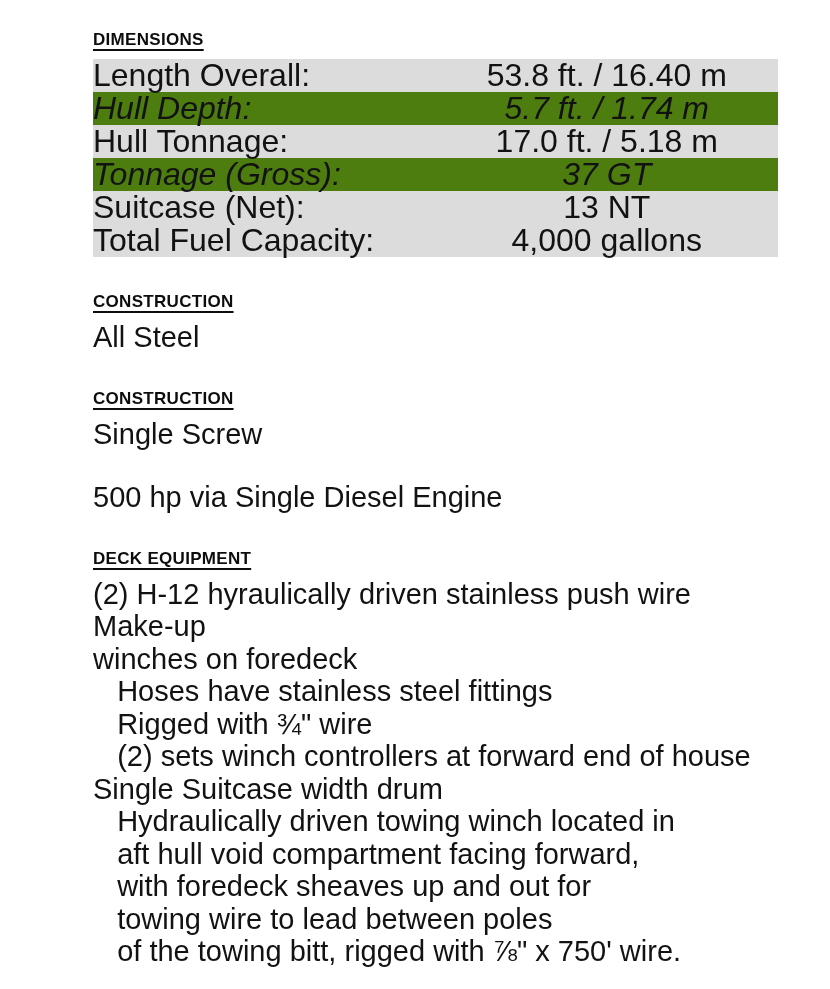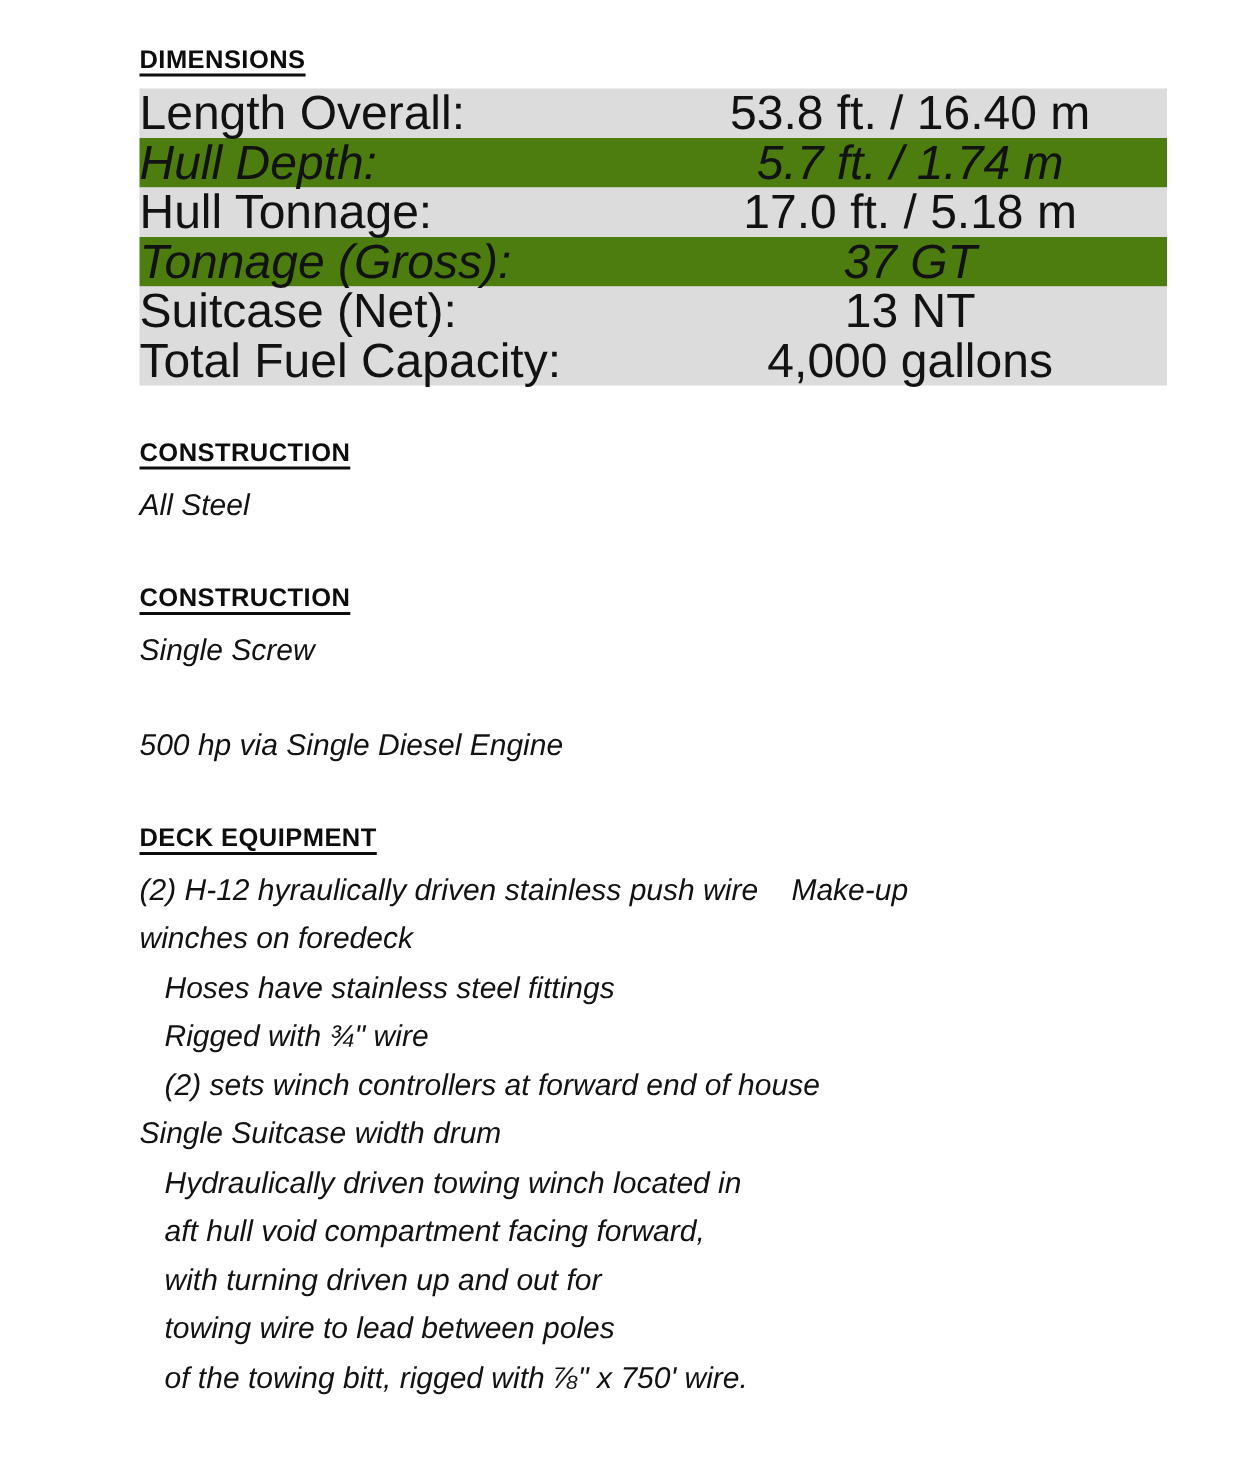--- a/index.html
+++ b/index.html
@@ -48,24 +48,23 @@
   td.value-cell {
     width: 50%;
     text-align: center;
   }
   tr.row-dark  { background: #dcdcdc; }
   tr.row-light { background: #4d7c0f; font-style: italic; }
   .text-section {
     margin-top: 31px;
   }
   .body-line {
-    font-size: 20px;
+    font-size: 29px;
     line-height: 32.5px;
     white-space: pre-wrap;
-    font-style: italic;
   }
 </style>
 </head>
 <body>
 
 <div class="content">
 
   <section>
     <h2 class="heading">DIMENSIONS</h2>
     <table class="spec-table">
@@ -113,19 +112,19 @@
       <section class="text-section">
         <h2 class="heading">DECK EQUIPMENT</h2>
         <div class="body-line">(2) H-12 hyraulically driven stainless push wire    Make-up</div>
         <div class="body-line">winches on foredeck</div>
         <div class="body-line">   Hoses have stainless steel fittings</div>
         <div class="body-line">   Rigged with ¾" wire</div>
         <div class="body-line">   (2) sets winch controllers at forward end of house</div>
         <div class="body-line">Single Suitcase width drum</div>
         <div class="body-line">   Hydraulically driven towing winch located in</div>
         <div class="body-line">   aft hull void compartment facing forward,</div>
-        <div class="body-line">   with turning driven up and out for</div>
+        <div class="body-line">   with foredeck sheaves up and out for</div>
         <div class="body-line">   towing wire to lead between poles</div>
         <div class="body-line">   of the towing bitt, rigged with ⅞" x 750' wire.</div>
       </section>
     </div>
 
 </div>
 
 </body></html>

